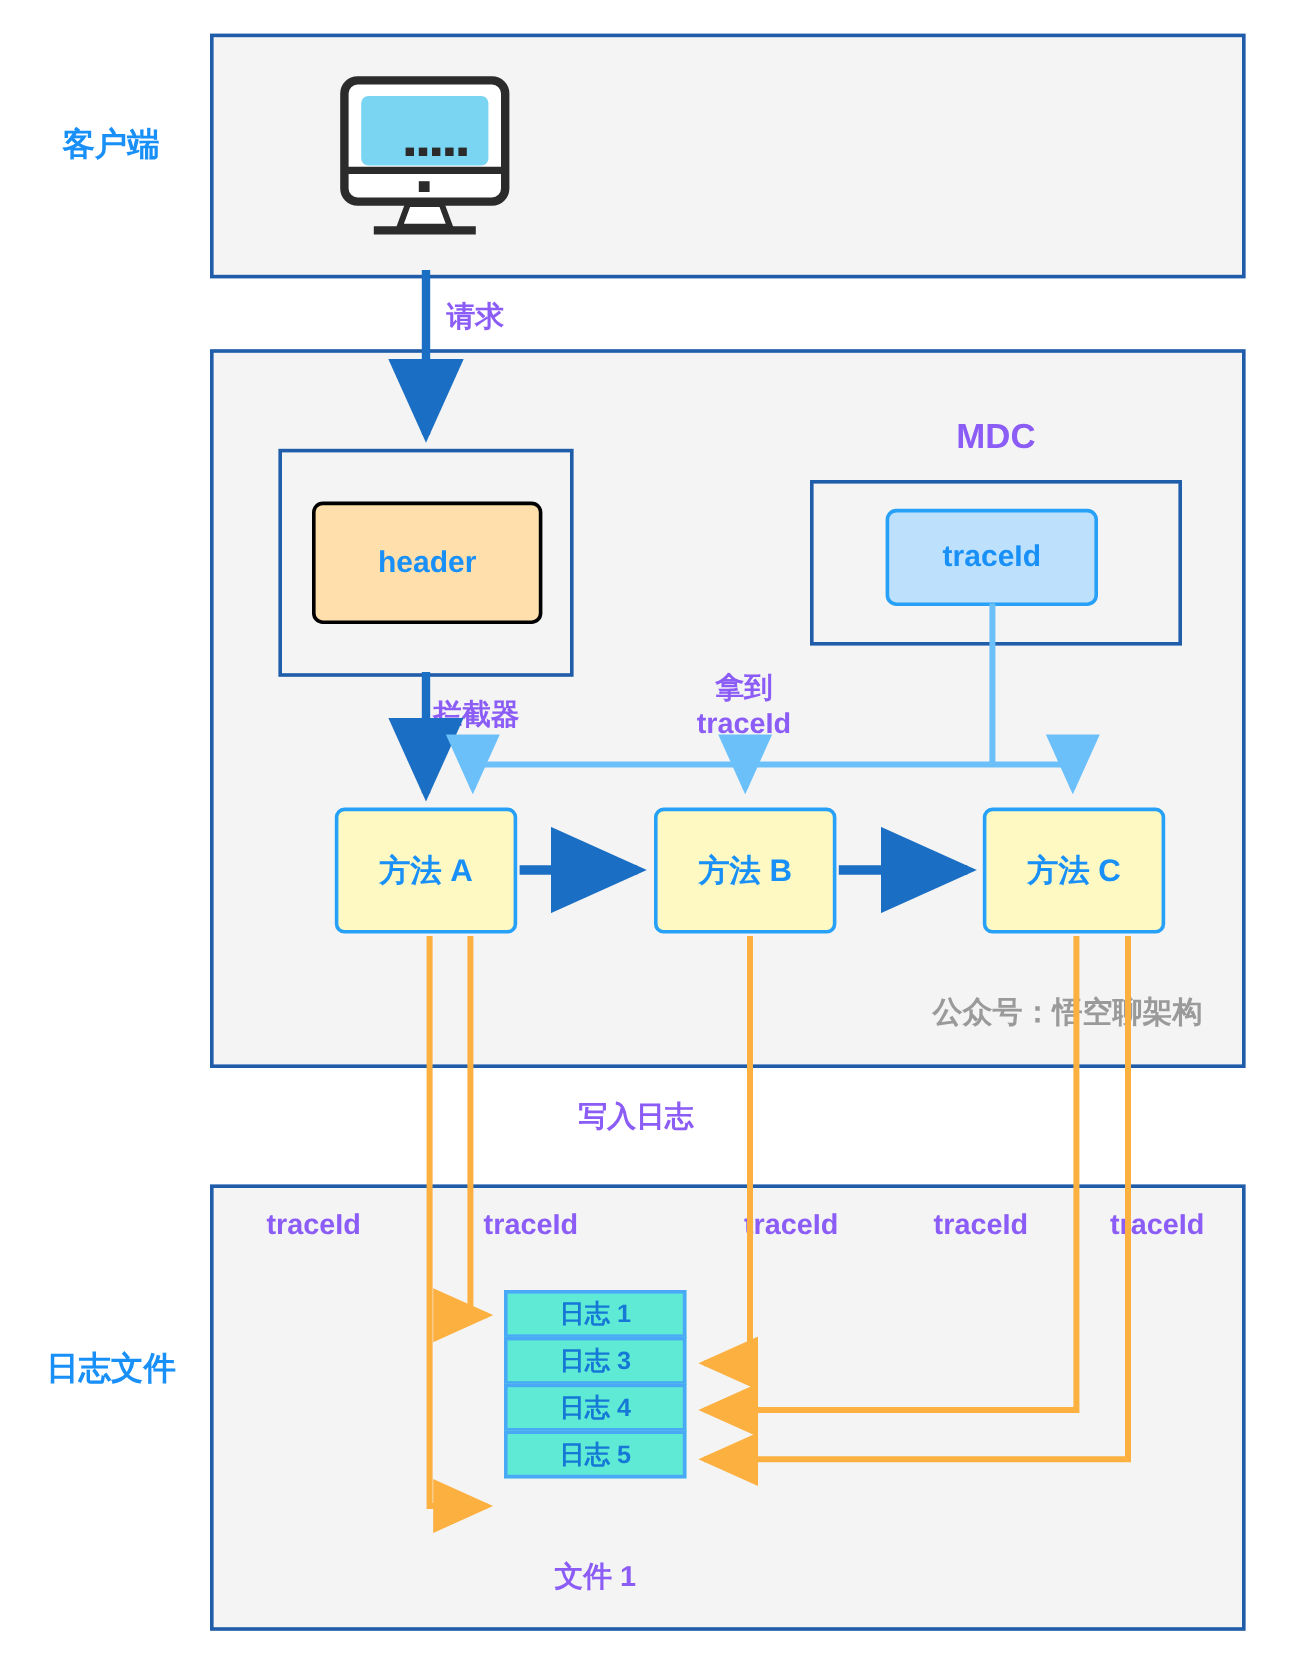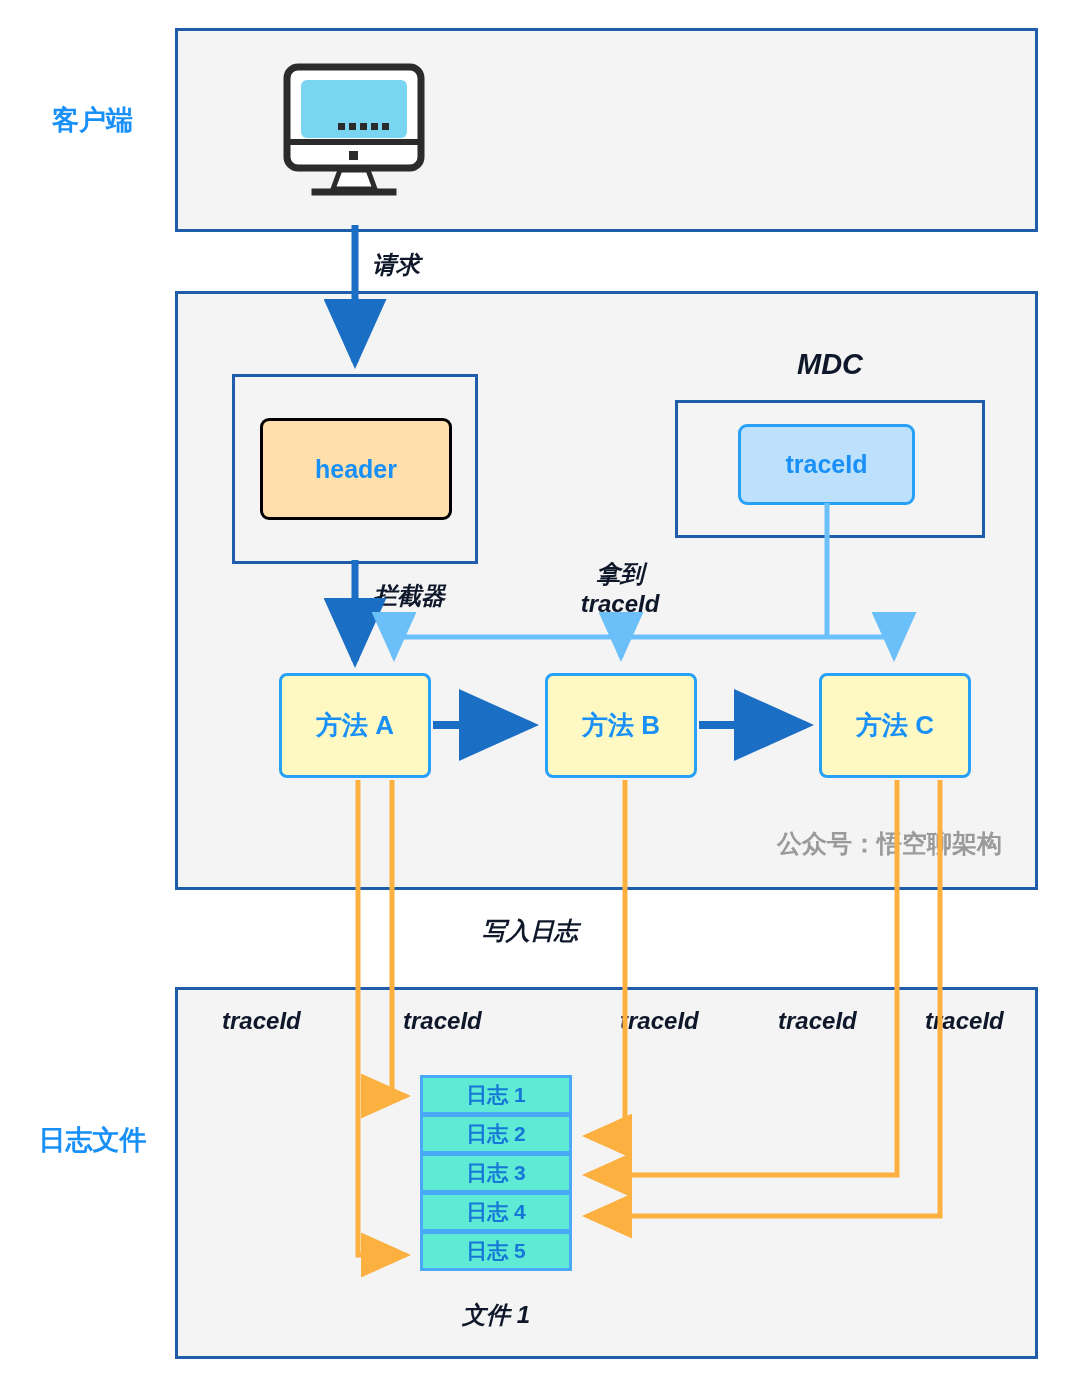--- a/index.html
+++ b/index.html
@@ -76,26 +76,25 @@
   .chip-method {
     background: #fef9c3;
     border: 3px solid #27a0f7;
     font-size: 26px;
     border-radius: 8px;
   }
 
   
   .ftext {
     position: absolute;
-    color: #0f172a;
+    color: #8b5cf6;
     font-weight: bold;
     font-size: 24px;
     line-height: 30px;
     white-space: pre-line;
-    font-style: italic;
   }
   .ftext.center { text-align: center; }
   .mdc-title {
     font-size: 29px;
   }
   .watermark {
     position: absolute;
     color: #9a9a9a;
     font-weight: bold;
     font-size: 25px;
@@ -166,38 +165,37 @@
   <div class="ftext mdc-title center" style="left:700px; top:349px; width:260px;">MDC</div>
   <div class="frame" style="left:675px; top:400px; width:310px; height:138px;"></div>
   <div class="chip chip-blue" style="left:738px; top:424px; width:177px; height:81px;">traceId</div>
 
   <div class="chip chip-method" style="left:279px; top:673px; width:152px; height:105px;">方法 A</div>
   <div class="chip chip-method" style="left:819px; top:673px; width:152px; height:105px;">方法 C</div>
   <div class="chip chip-method" style="left:545px; top:673px; width:152px; height:105px;">方法 B</div>
 
   <div class="ftext" style="left:372px; top:250px;">请求</div>
 
-  <div class="ftext" style="left:361px; top:581px;margin-left:12px;">拦截器</div>
+  <div class="ftext" style="left:361px; top:581px;">拦截器</div>
 
   <div class="ftext center" style="left:540px; top:559px; width:160px;">拿到
 traceId</div>
 
   <div class="ftext center" style="left:420px; top:872px; width:220px;margin-top:44px;">写入日志</div>
 
   <div class="watermark" style="left:777px; top:827px;">公众号：悟空聊架构</div>
 
   <div class="ftext" style="left:222px; top:1006px;">traceId</div>
   <div class="ftext" style="left:403px; top:1006px;">traceId</div>
   <div class="ftext" style="left:620px; top:1006px;">traceId</div>
   <div class="ftext" style="left:778px; top:1006px;">traceId</div>
   <div class="ftext" style="left:925px; top:1006px;">traceId</div>
 
   <div class="logstack" style="left:420px; top:1075px; width:152px;">
     <div class="logrow">日志 1</div>
-    <div class="logrow">日志 2</div>
     <div class="logrow">日志 3</div>
     <div class="logrow">日志 4</div>
     <div class="logrow">日志 5</div>
   </div>
 
   <div class="ftext center" style="left:406px; top:1300px; width:180px;">文件 1</div>
 
   <svg class="layer" viewBox="0 0 1080 1387" xmlns="http://www.w3.org/2000/svg">
     <defs>
       <marker id="arrowDark" markerWidth="10" markerHeight="9" refX="9" refY="4.5" orient="auto" markerUnits="strokeWidth">

